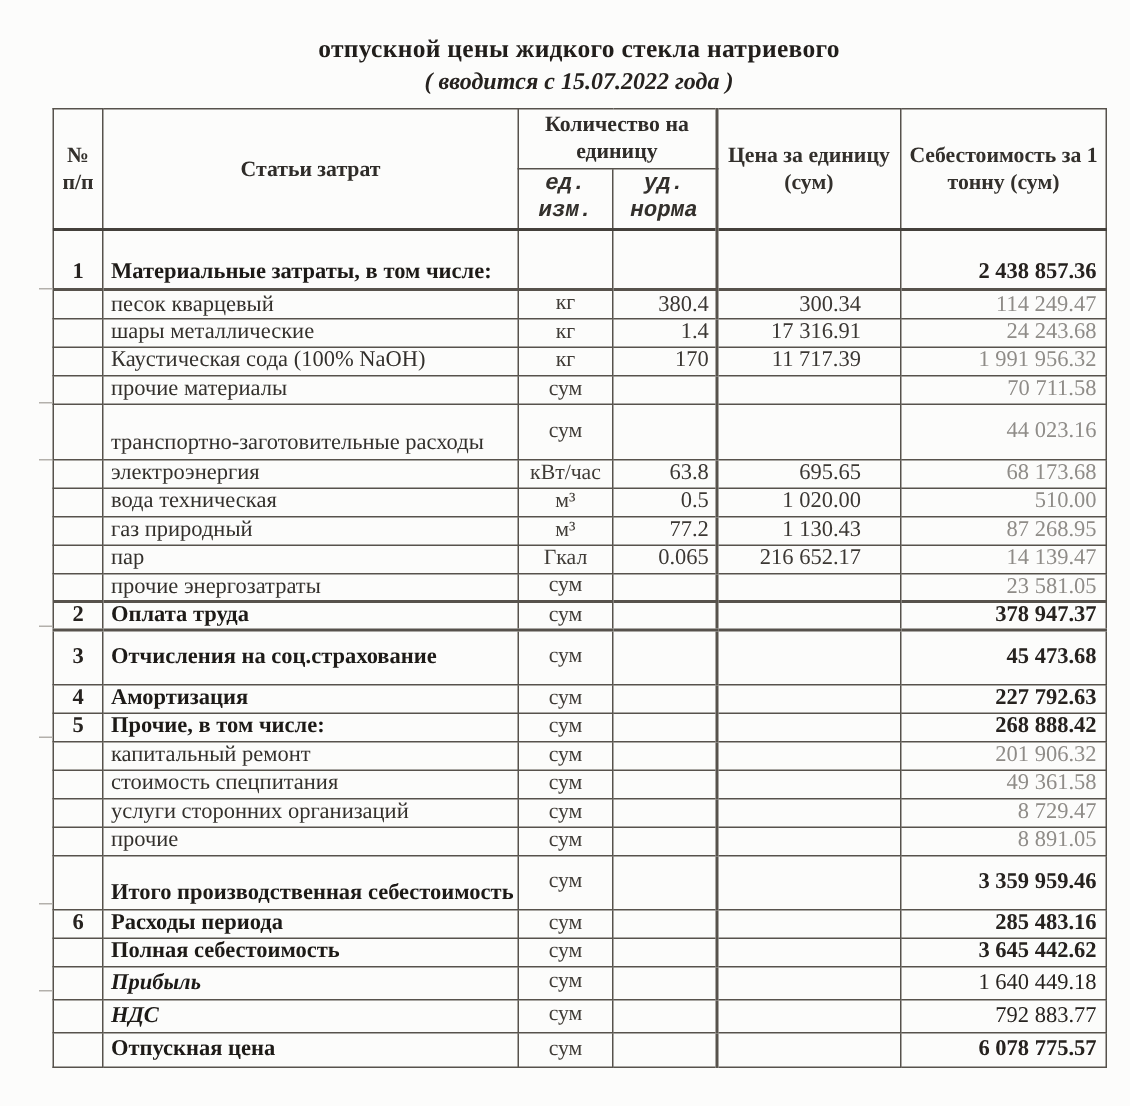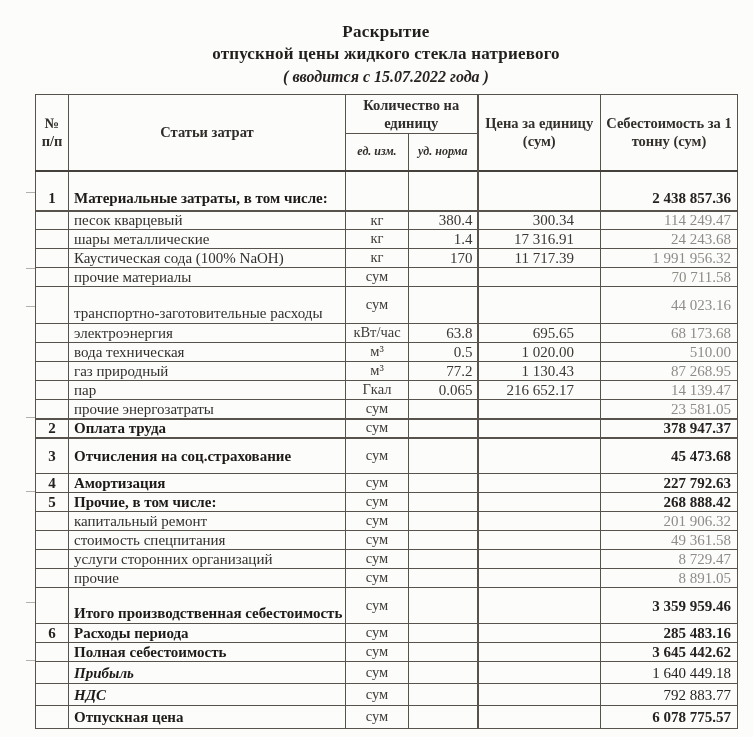--- a/index.html
+++ b/index.html
@@ -21,21 +21,21 @@
 
   
   table { border-collapse:collapse; table-layout:fixed; width:702px; margin-top:7px; }
   th, td { border:1px solid #57524c; overflow:hidden; }
   thead th {
     font-weight:bold; font-size:14.5px; color:#33302c;
     text-align:center; vertical-align:middle; padding:1px 2px; line-height:1.25;
     background:transparent;
   }
   thead th.light { font-weight:bold; color:#2f2c29; }
-  thead th.it { font-style:italic; font-weight:bold; font-size:12px; }
+  thead th.it { font-style:italic; font-weight:bold; font-size:15px;font-family:Liberation Mono, monospace; }
   thead { border-bottom:2px solid #44403b; }
 
   tbody tr { height:19px; }
   tbody tr:nth-child(1)  { height:40px; }
   tbody tr:nth-child(6)  { height:37px; }
   tbody tr:nth-child(13) { height:36px; }
   tbody tr:nth-child(20) { height:36px; }
   tbody tr:nth-child(23),
   tbody tr:nth-child(24) { height:22px; }
   tbody tr:nth-child(25) { height:23px; }
@@ -66,21 +66,20 @@
 
   
   .tick { position:absolute; left:26px; width:9px; height:1px; background:#b3b0ab; }
 </style>
 </head>
 <body>
 
 <div class="content">
 
   <div class="titles">
-    <div class="t1">Раскрытие</div>
     <div class="t2">отпускной цены жидкого стекла натриевого</div>
     <div class="t3">( вводится с 15.07.2022 года )</div>
   </div>
 
   <table>
     <colgroup>
       <col style="width:33px">
       <col style="width:277px">
       <col style="width:63px">
       <col style="width:69px">

